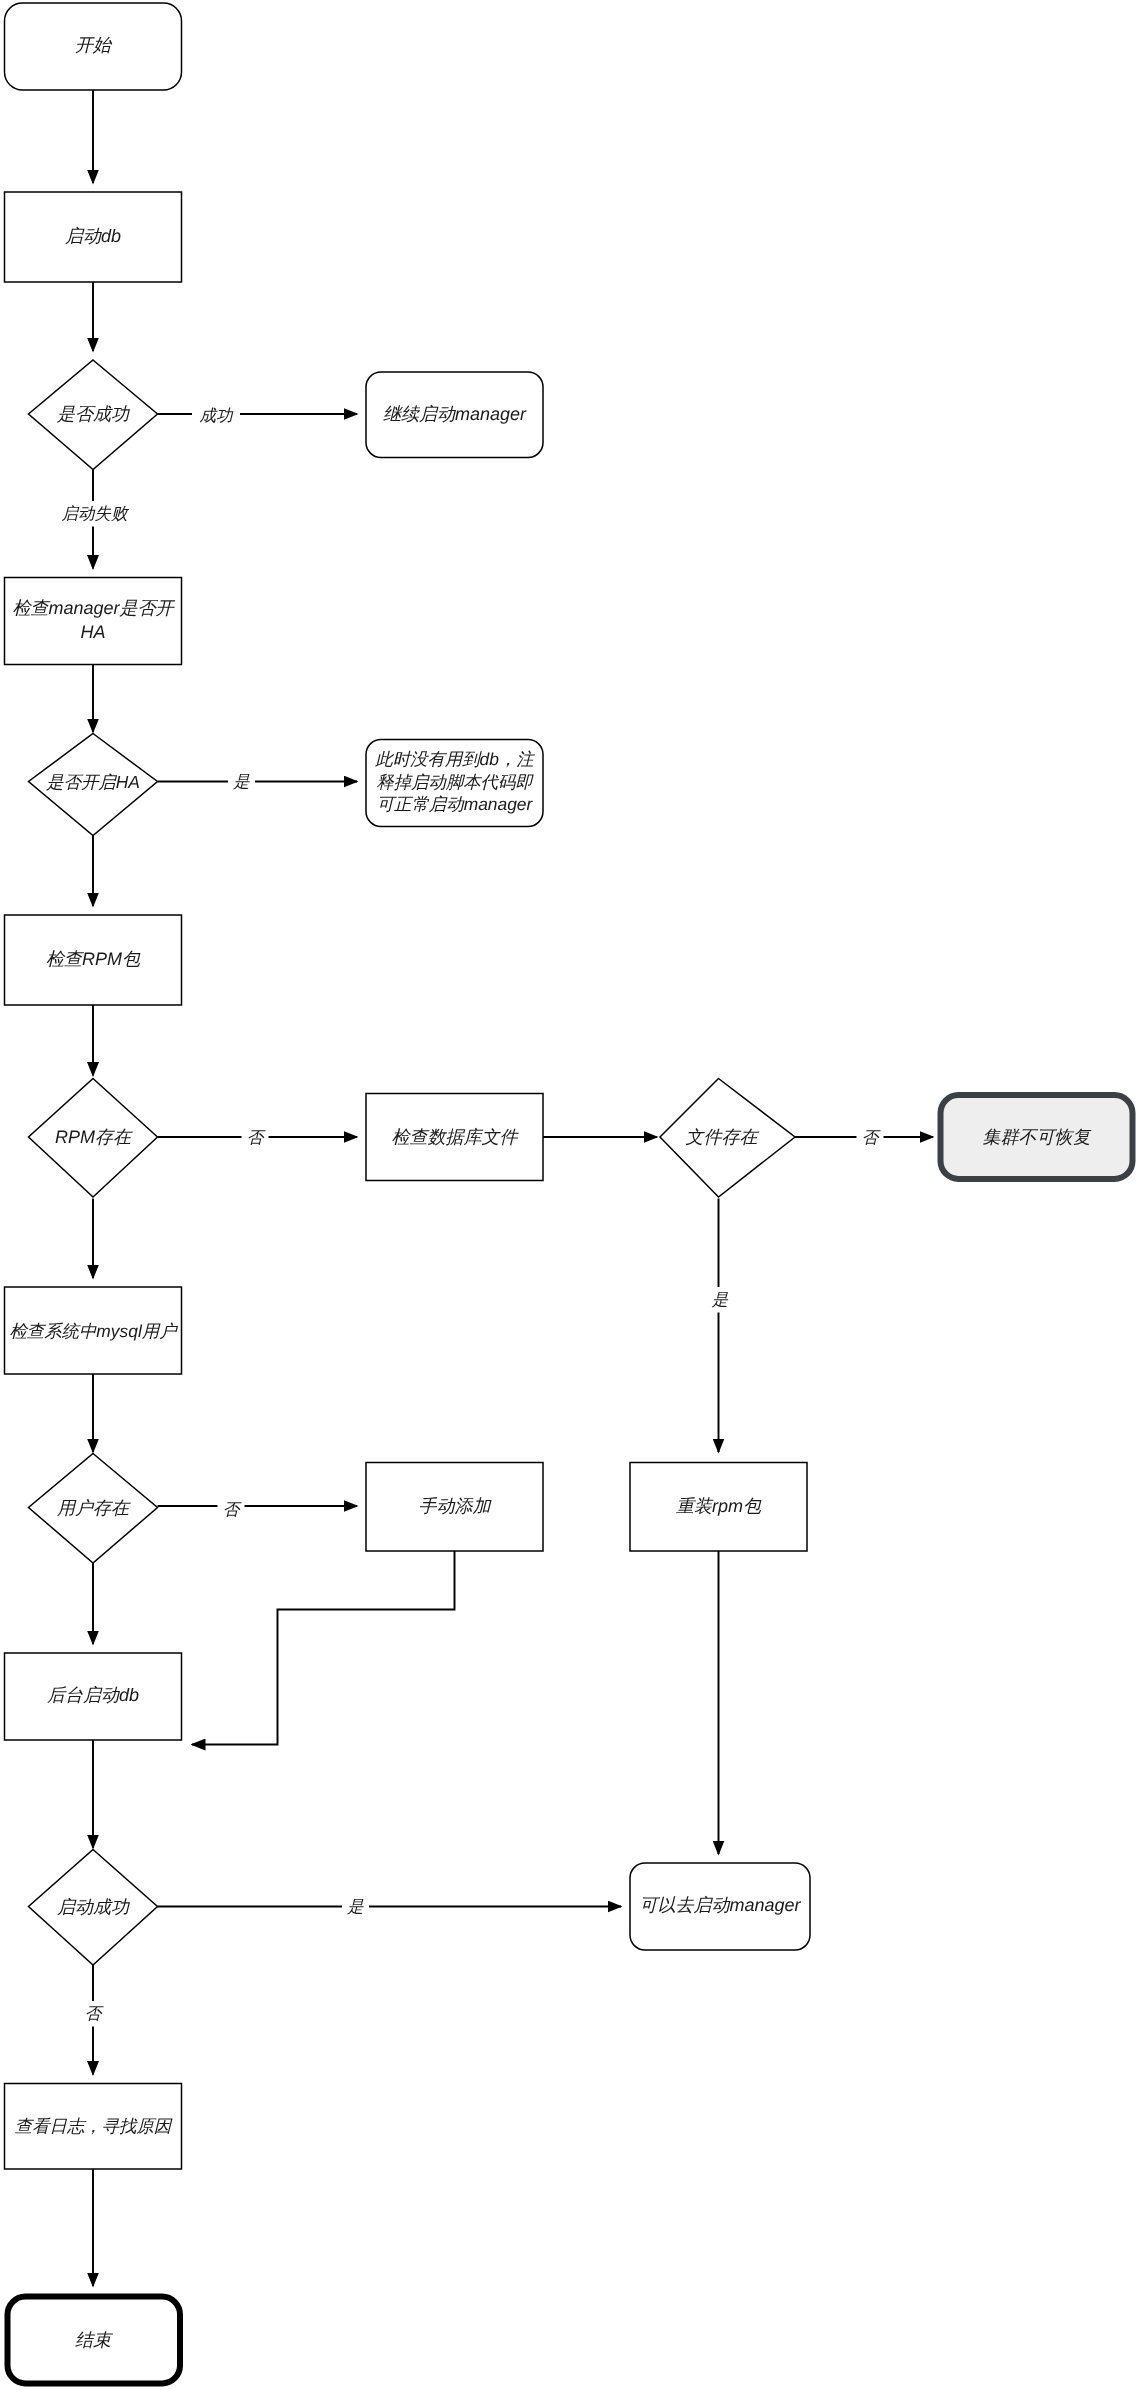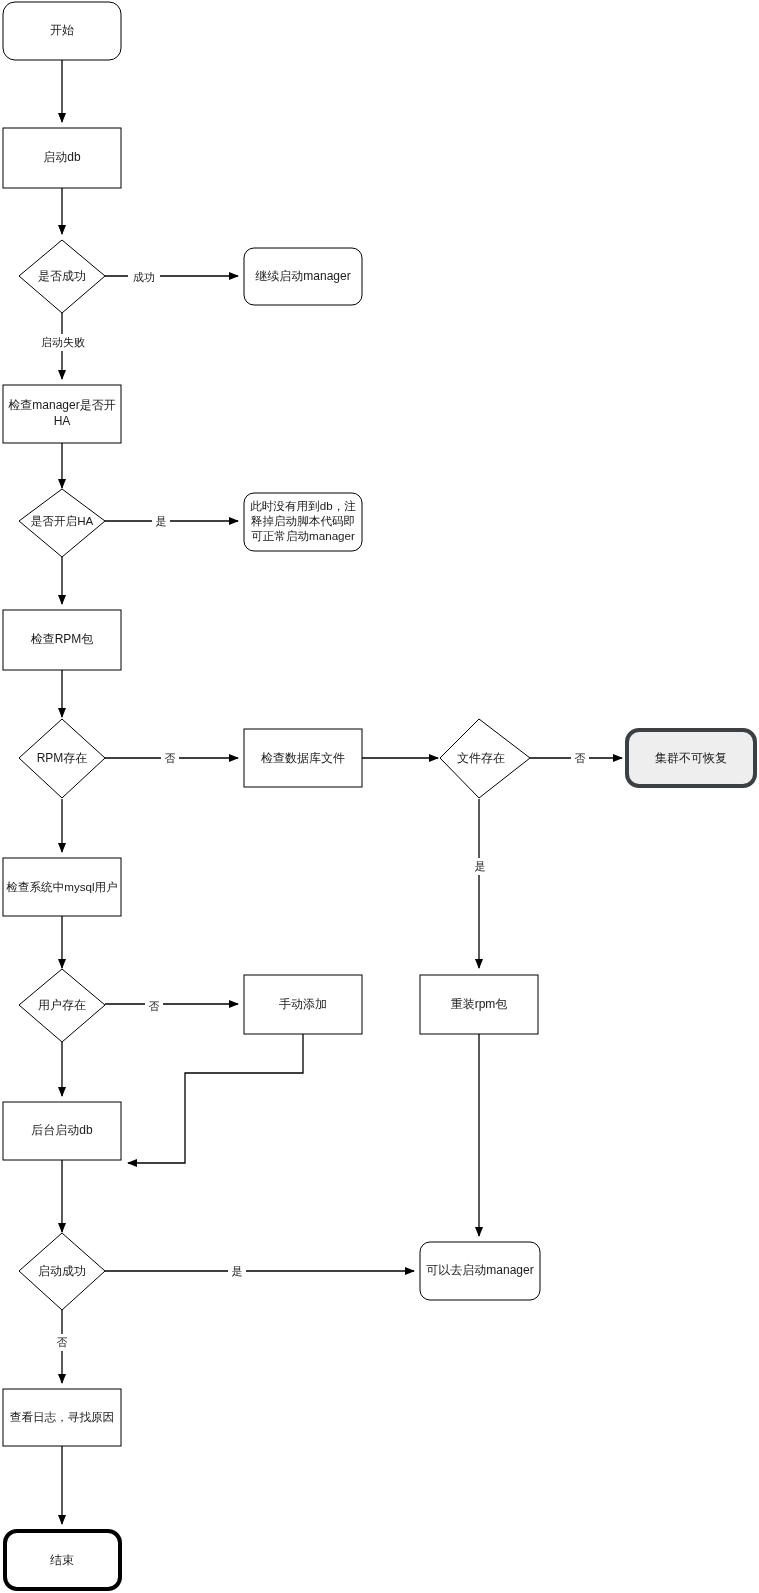--- a/index.html
+++ b/index.html
@@ -7,20 +7,21 @@
     padding: 0;
     background: #ffffff;
   }
   #flow-root {
     position: relative;
     width: 759px;
     height: 1593px;
     background: #ffffff;
     font-family: "Liberation Sans", "DejaVu Sans", sans-serif;
     overflow: hidden;
+    font-style: italic;
   }
   svg.flow-canvas {
     position: absolute;
     top: 0;
     left: 0;
     width: 759px;
     height: 1593px;
     display: block;
   }
   .shape-fill-white { fill: #ffffff; }

